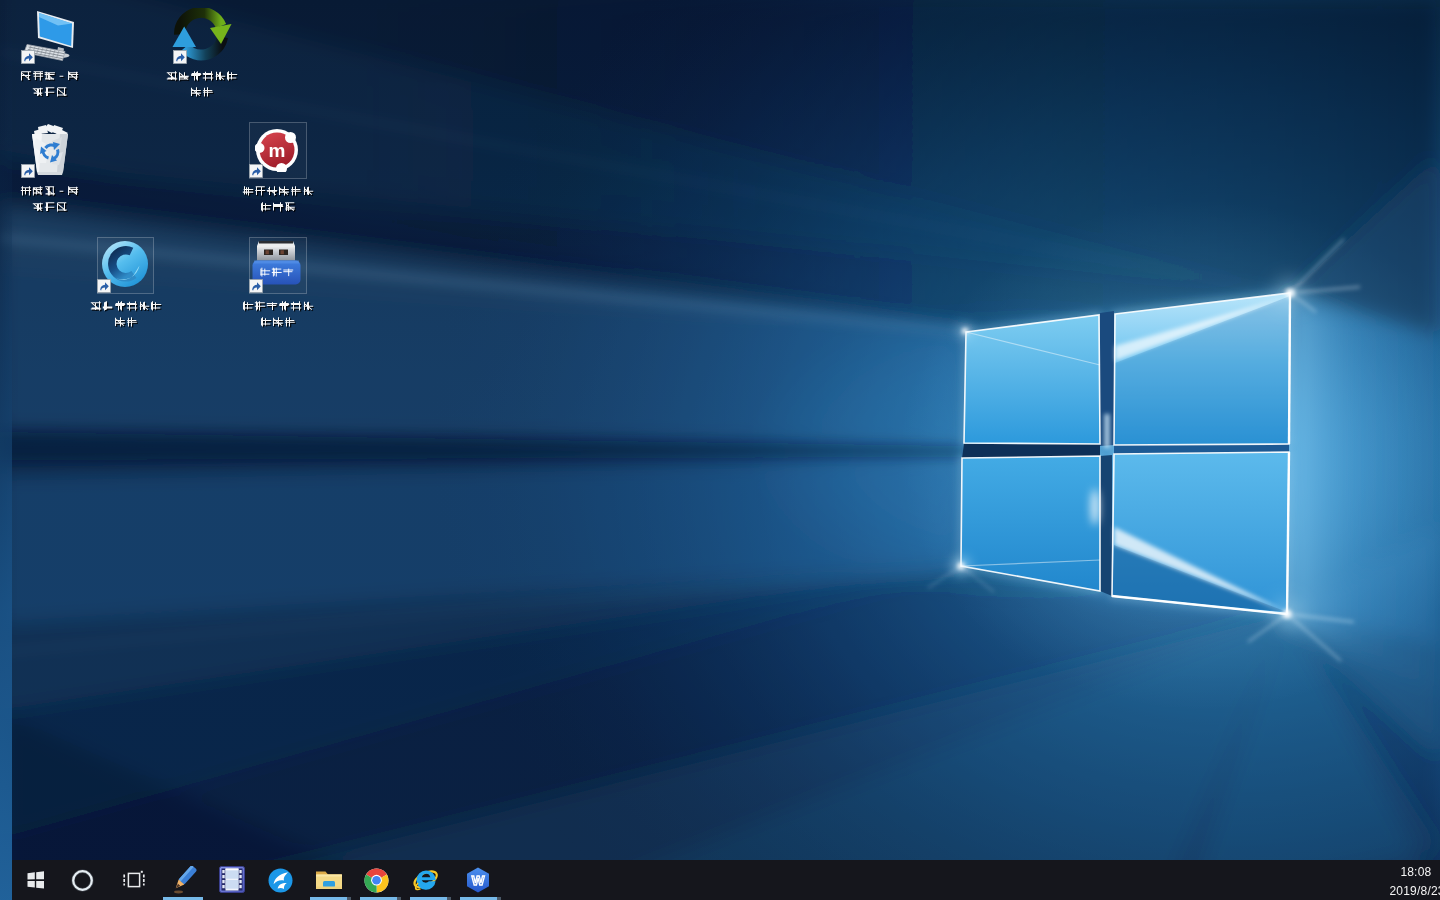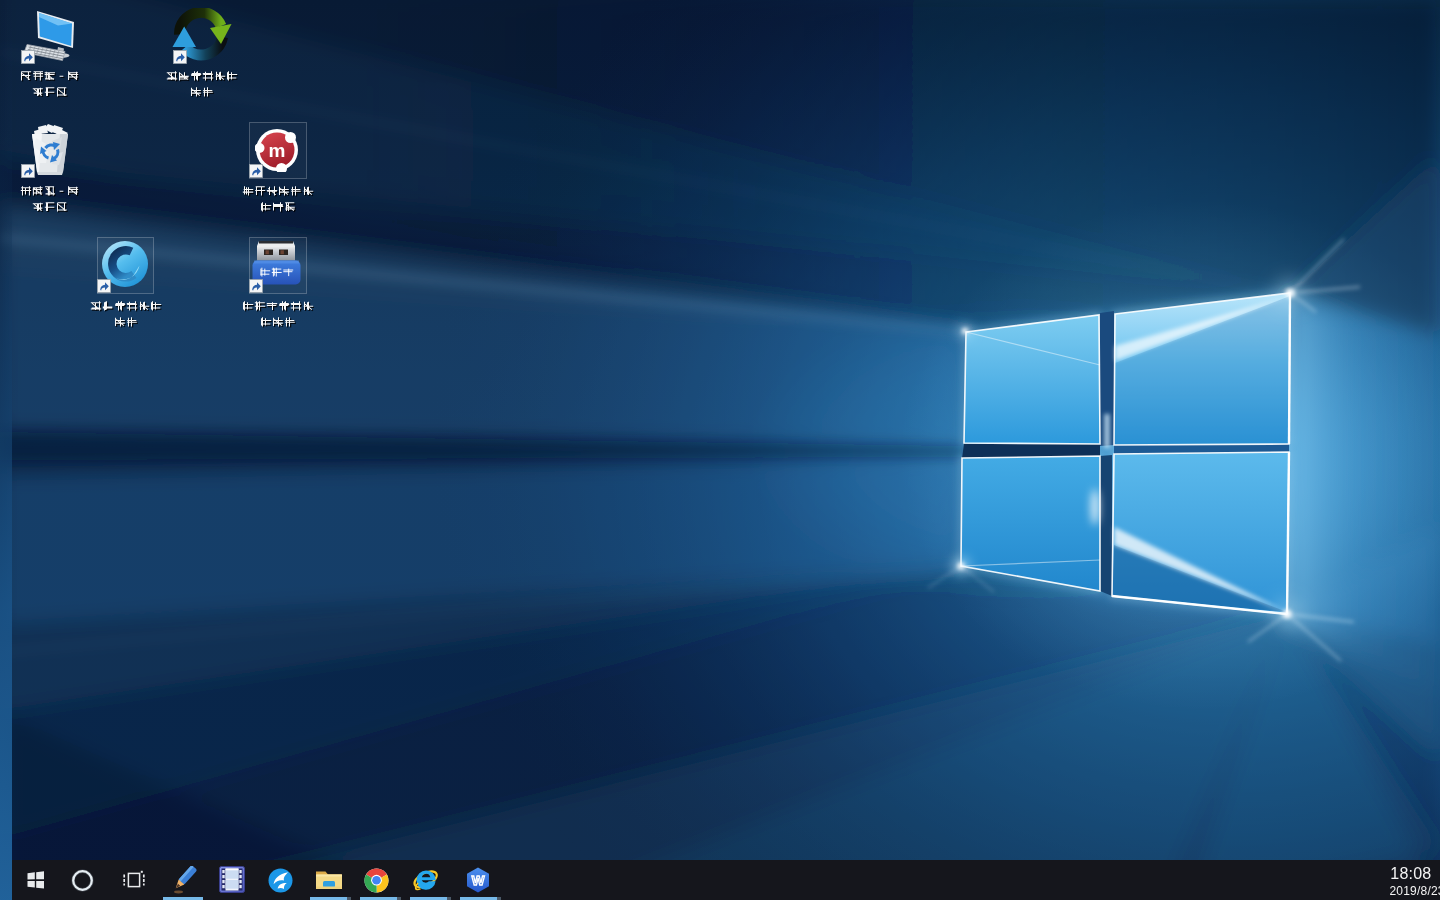--- a/index.html
+++ b/index.html
@@ -453,16 +453,16 @@
 </svg>
 <div class="abs" style="left:163px;top:897px;width:40px;height:3px;background:#76b9e8"></div>
 <div class="abs" style="left:310px;top:897px;width:37px;height:3px;background:#76b9e8"></div>
 <div class="abs" style="left:347px;top:897px;width:4px;height:3px;background:#4a5866"></div>
 <div class="abs" style="left:360px;top:897px;width:37px;height:3px;background:#76b9e8"></div>
 <div class="abs" style="left:397px;top:897px;width:4px;height:3px;background:#4a5866"></div>
 <div class="abs" style="left:410px;top:897px;width:37px;height:3px;background:#76b9e8"></div>
 <div class="abs" style="left:447px;top:897px;width:4px;height:3px;background:#4a5866"></div>
 <div class="abs" style="left:460px;top:897px;width:37px;height:3px;background:#76b9e8"></div>
 <div class="abs" style="left:497px;top:897px;width:4px;height:3px;background:#4a5866"></div>
-<div class="abs" style="right:8.6px;top:864.5px;font-size:16px;color:#f4f4f4;letter-spacing:0.2px">18:08</div>
+<div class="abs" style="right:8.6px;top:864.5px;font-size:12px;color:#f4f4f4;letter-spacing:0.2px">18:08</div>
 <div class="abs" style="left:1389.5px;top:883.5px;font-size:12px;color:#f4f4f4;white-space:nowrap;letter-spacing:0.2px">2019/8/23</div>
 <div class="abs" style="left:0;top:0;width:12px;height:900px;background:linear-gradient(to bottom,
 rgba(10,30,56,0) 0%, rgba(14,45,80,0.25) 25%, rgba(20,64,108,0.6) 45%, rgba(27,85,138,0.85) 68%, rgba(33,100,158,0.97) 100%)"></div>
 </div>
 </body></html>

